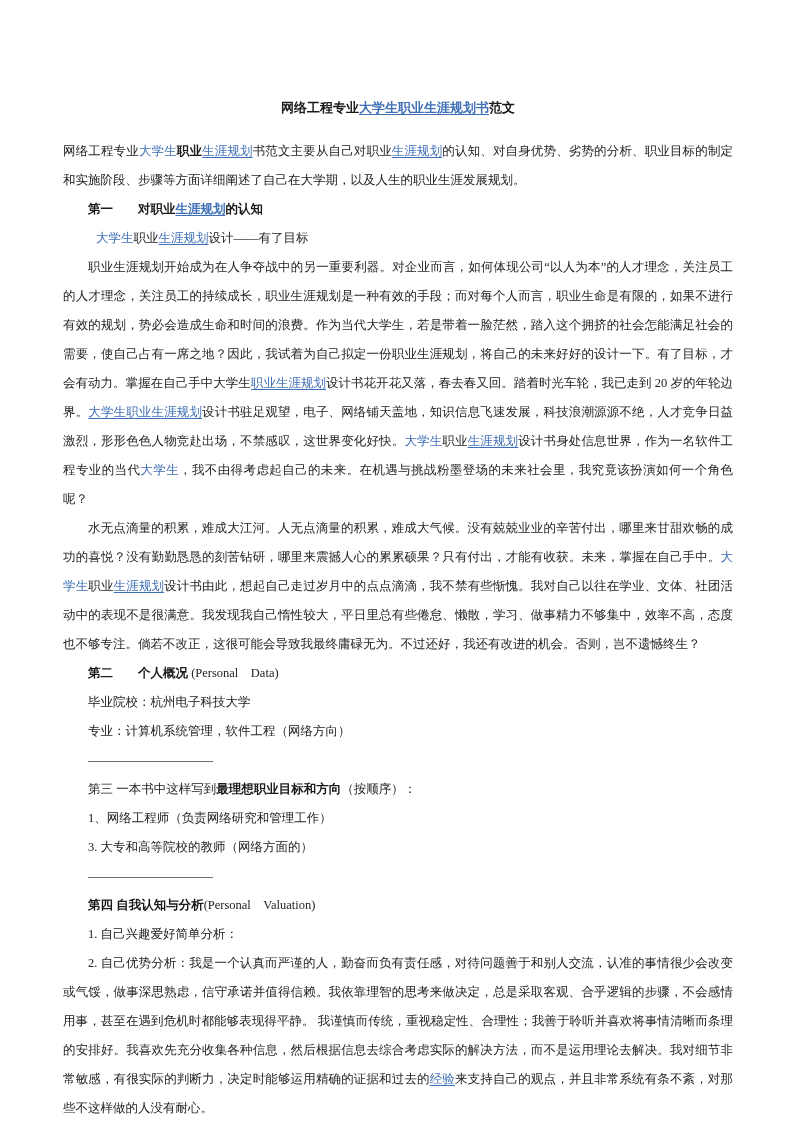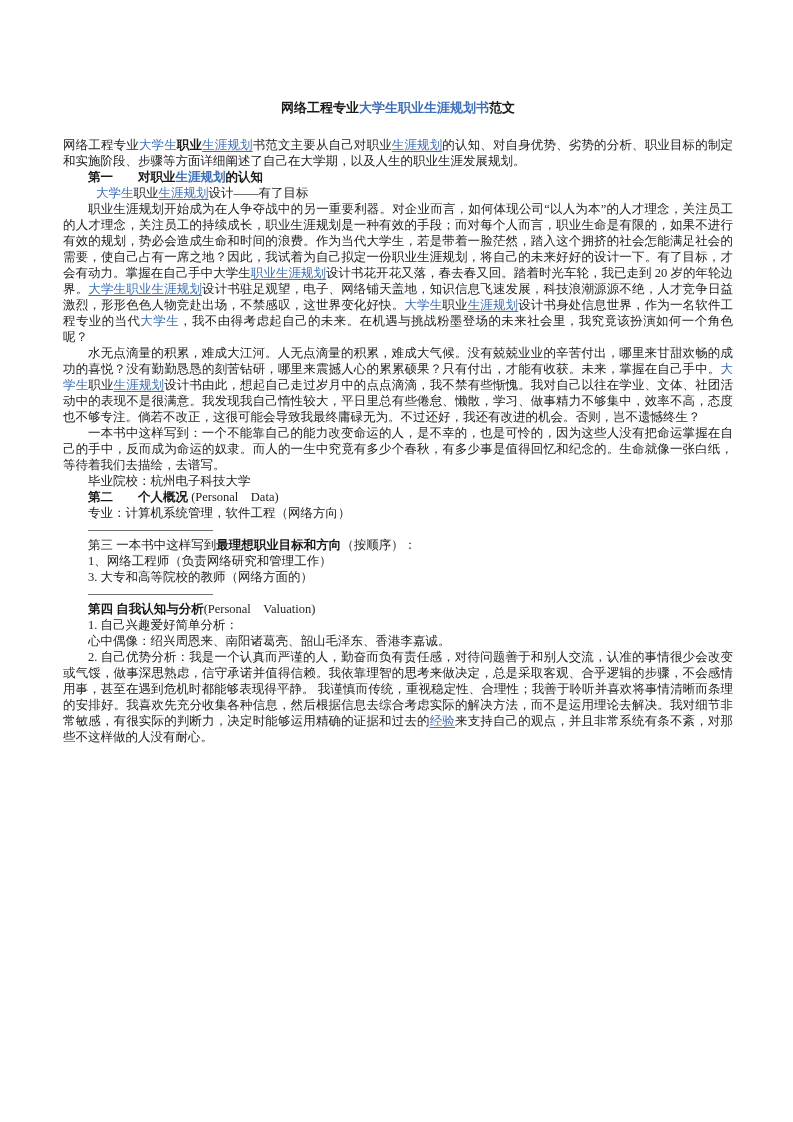--- a/index.html
+++ b/index.html
@@ -17,61 +17,60 @@
     background: #ffffff;
   }
   .title {
     font-size: 13px; font-weight: bold;
     text-align: center;
     line-height: 21px;
     margin: 0 0 19px 0;
   }
   .para {
     font-size: 12.5px;
-    line-height: 16px;
+    line-height: 29px;
     margin: 0;
     text-align: justify;
     word-break: break-all;
   }
   .ind-first { text-indent: 25px; }
   .ind-sub   { text-indent: 33px; }
   .seg-normal { color: #222222; }
   .seg-bold { color: #1a1a1a; font-weight: bold; }
   .seg-blue { color: #3f6fb5; }
   .seg-link {
     color: #3f6fb5;
     text-decoration: underline;
     text-decoration-thickness: 1px;
     text-underline-offset: 2px;
   }
   .seg-boldlink {
     color: #3f6fb5; font-weight: bold;
+    text-decoration: underline;
     text-decoration-thickness: 1px;
     text-underline-offset: 2px;
   }
   .divider { letter-spacing: 0; white-space: nowrap; }
 </style>
 </head>
 <body>
 
 <div class="page">
   <h1 class="title" id="doc-title"><span class="seg-bold">网络工程专业</span><span class="seg-boldlink">大学生职业生涯规划书</span><span class="seg-bold">范文</span></h1>
   <div id="doc-body">
       <p class="para"><span class="seg-normal">网络工程专业</span><span class="seg-blue">大学生</span><span class="seg-bold">职业</span><span class="seg-link">生涯规划</span><span class="seg-normal">书范文主要从自己对职业</span><span class="seg-link">生涯规划</span><span class="seg-normal">的认知、对自身优势、劣势的分析、职业目标的制定和实施阶段、步骤等方面详细阐述了自己在大学期，以及人生的职业生涯发展规划。</span></p>
       <p class="para ind-first"><span class="seg-bold">第一　　对职业</span><span class="seg-boldlink">生涯规划</span><span class="seg-bold">的认知</span></p>
       <p class="para ind-sub"><span class="seg-blue">大学生</span><span class="seg-normal">职业</span><span class="seg-link">生涯规划</span><span class="seg-normal">设计——有了目标</span></p>
       <p class="para ind-first"><span class="seg-normal">职业生涯规划开始成为在人争夺战中的另一重要利器。对企业而言，如何体现公司“以人为本”的人才理念，关注员工的人才理念，关注员工的持续成长，职业生涯规划是一种有效的手段；而对每个人而言，职业生命是有限的，如果不进行有效的规划，势必会造成生命和时间的浪费。作为当代大学生，若是带着一脸茫然，踏入这个拥挤的社会怎能满足社会的需要，使自己占有一席之地？因此，我试着为自己拟定一份职业生涯规划，将自己的未来好好的设计一下。有了目标，才会有动力。掌握在自己手中大学生</span><span class="seg-link">职业生涯规划</span><span class="seg-normal">设计书花开花又落，春去春又回。踏着时光车轮，我已走到 20 岁的年轮边界。</span><span class="seg-link">大学生职业生涯规划</span><span class="seg-normal">设计书驻足观望，电子、网络铺天盖地，知识信息飞速发展，科技浪潮源源不绝，人才竞争日益激烈，形形色色人物竞赴出场，不禁感叹，这世界变化好快。</span><span class="seg-blue">大学生</span><span class="seg-normal">职业</span><span class="seg-link">生涯规划</span><span class="seg-normal">设计书身处信息世界，作为一名软件工程专业的当代</span><span class="seg-blue">大学生</span><span class="seg-normal">，我不由得考虑起自己的未来。在机遇与挑战粉墨登场的未来社会里，我究竟该扮演如何一个角色呢？</span></p>
       <p class="para ind-first"><span class="seg-normal">水无点滴量的积累，难成大江河。人无点滴量的积累，难成大气候。没有兢兢业业的辛苦付出，哪里来甘甜欢畅的成功的喜悦？没有勤勤恳恳的刻苦钻研，哪里来震撼人心的累累硕果？只有付出，才能有收获。未来，掌握在自己手中。</span><span class="seg-blue">大学生</span><span class="seg-normal">职业</span><span class="seg-link">生涯规划</span><span class="seg-normal">设计书由此，想起自己走过岁月中的点点滴滴，我不禁有些惭愧。我对自己以往在学业、文体、社团活动中的表现不是很满意。我发现我自己惰性较大，平日里总有些倦怠、懒散，学习、做事精力不够集中，效率不高，态度也不够专注。倘若不改正，这很可能会导致我最终庸碌无为。不过还好，我还有改进的机会。否则，岂不遗憾终生？</span></p>
-      <p class="para ind-first"><span class="seg-normal">一本书中这样写到：一个不能靠自己的能力改变命运的人，是不幸的，也是可怜的，因为这些人没有把命运掌握在自己的手中，反而成为命运的奴隶。而人的一生中究竟有多少个春秋，有多少事是值得回忆和纪念的。生命就像一张白纸，等待着我们去描绘，去谱写。</span></p>
+      <p class="para ind-first"><span class="seg-bold">第二　　个人概况</span><span class="seg-normal"> (Personal　Data)</span></p>
       <p class="para ind-first"><span class="seg-normal">毕业院校：杭州电子科技大学</span></p>
-      <p class="para ind-first"><span class="seg-bold">第二　　个人概况</span><span class="seg-normal"> (Personal　Data)</span></p>
       <p class="para ind-first"><span class="seg-normal">专业：计算机系统管理，软件工程（网络方向）</span></p>
       <p class="para ind-first divider"><span class="seg-normal">——————————</span></p>
       <p class="para ind-first"><span class="seg-normal">第三 一本书中这样写到</span><span class="seg-bold">最理想职业目标和方向</span><span class="seg-normal">（按顺序）：</span></p>
       <p class="para ind-first"><span class="seg-normal">1、网络工程师（负责网络研究和管理工作）</span></p>
       <p class="para ind-first"><span class="seg-normal">3. 大专和高等院校的教师（网络方面的）</span></p>
       <p class="para ind-first divider"><span class="seg-normal">——————————</span></p>
       <p class="para ind-first"><span class="seg-bold">第四 自我认知与分析</span><span class="seg-normal">(Personal　Valuation)</span></p>
       <p class="para ind-first"><span class="seg-normal">1. 自己兴趣爱好简单分析：</span></p>
-      <p class="para ind-first"><span class="seg-normal">心中偶像：绍兴周恩来、南阳诸葛亮、韶山毛泽东、香港李嘉诚。</span></p>
       <p class="para ind-first"><span class="seg-normal">2. 自己优势分析：我是一个认真而严谨的人，勤奋而负有责任感，对待问题善于和别人交流，认准的事情很少会改变或气馁，做事深思熟虑，信守承诺并值得信赖。我依靠理智的思考来做决定，总是采取客观、合乎逻辑的步骤，不会感情用事，甚至在遇到危机时都能够表现得平静。 我谨慎而传统，重视稳定性、合理性；我善于聆听并喜欢将事情清晰而条理的安排好。我喜欢先充分收集各种信息，然后根据信息去综合考虑实际的解决方法，而不是运用理论去解决。我对细节非常敏感，有很实际的判断力，决定时能够运用精确的证据和过去的</span><span class="seg-link">经验</span><span class="seg-normal">来支持自己的观点，并且非常系统有条不紊，对那些不这样做的人没有耐心。</span></p>
     </div>
 </div>
 
 </body></html>

